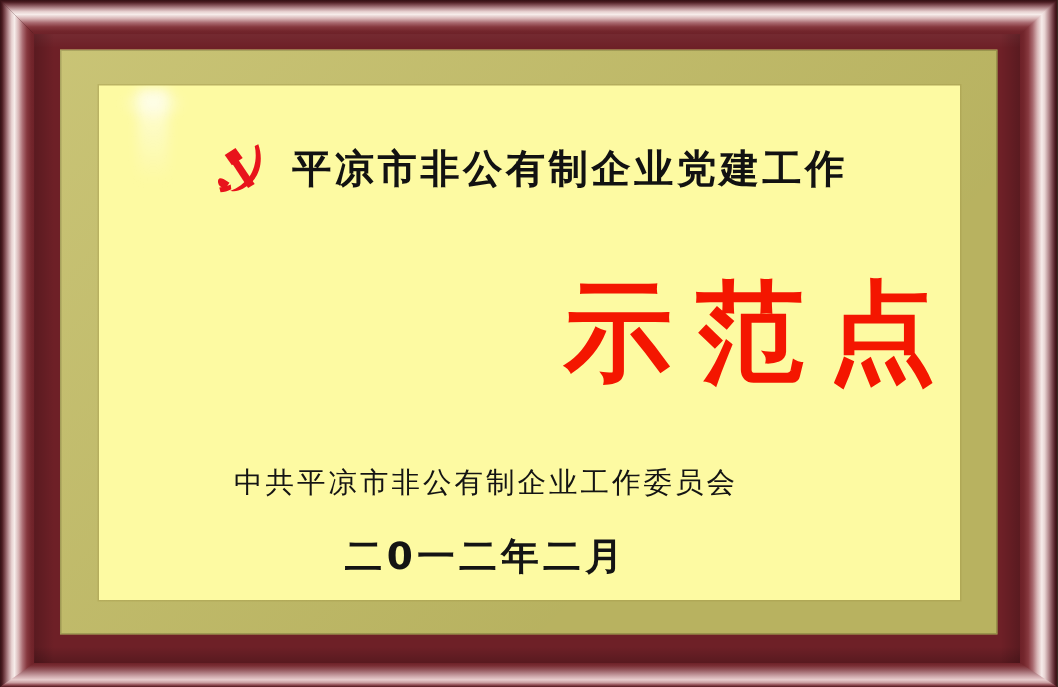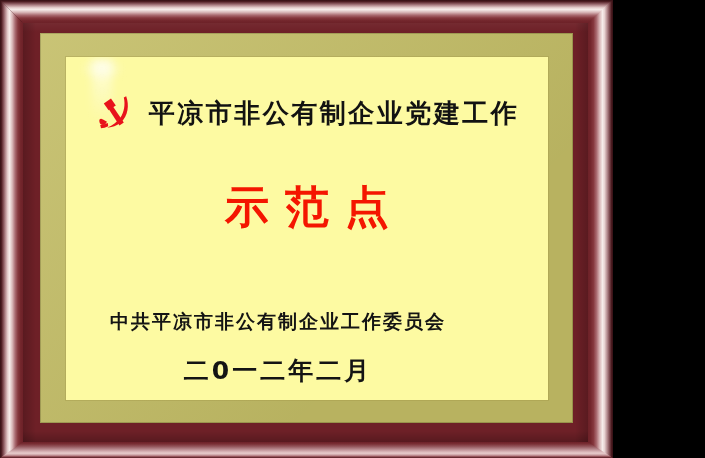--- a/index.html
+++ b/index.html
@@ -2,21 +2,21 @@
 <html><head>
 <meta charset="utf-8">
 <style>
   html, body {
     margin: 0;
     padding: 0;
     background: #000;
   }
   #plaque {
     position: relative;
-    width: 613px;
+    width: 705px;
     height: 458px;
     overflow: hidden;
     font-family: "DejaVu Sans", "Liberation Sans", sans-serif;
     background: #2a0d10;
   }
 
   
   .frame-outer {
     position: absolute;
     inset: 0;
@@ -156,37 +156,37 @@
     letter-spacing: 2.5px;
     white-space: nowrap;
     line-height: 1;
     font-family: "DejaVu Sans", "Liberation Sans", sans-serif;
   }
 
   .headline {
     position: absolute;
     left: 0; right: 0;
     top: 128px;
-    text-align: center;
-    font-size: 44px;
+    text-align: right;
+    font-size: 72px;
     font-weight: 700;
     color: #f41600;
     letter-spacing: 16px;
     text-indent: 16px;
     line-height: 1;
     white-space: nowrap;
   }
 
   .issuer {
     position: absolute;
     left: 0; right: 58px;
     top: 252px;
     text-align: center;
     font-size: 19px;
-    font-weight: 700;
+    font-weight: 400;
     color: #141414;
     letter-spacing: 2px;
     white-space: nowrap;
   }
   .date {
     position: absolute;
     left: 0; right: 58px;
     top: 297px;
     text-align: center;
     font-size: 25px;

